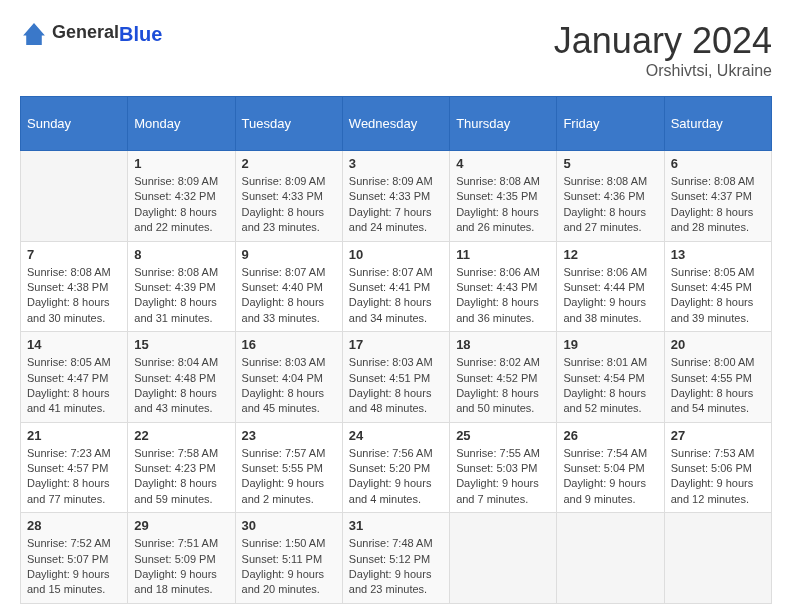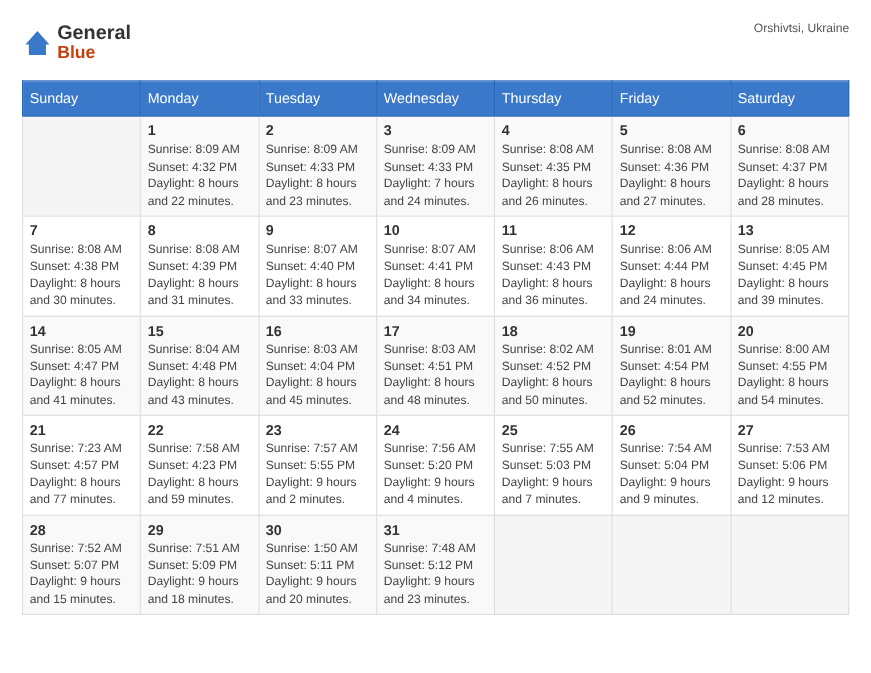--- a/index.html
+++ b/index.html
@@ -16,58 +16,57 @@
       align-items: flex-start;
       margin-bottom: 16px;
     }
     .logo {
       display: flex;
       align-items: center;
       gap: 4px;
     }
     .logo-text {
       display: flex;
-      flex-direction: column;
       line-height: 1.1;
     }
     .logo-general {
       font-size: 18px;
       font-weight: bold;
       color: #333;
     }
     .logo-blue {
-      font-size: 16px;
+      font-size: 20px;
       font-weight: bold;
-      color: #c2410c;
+      color: #1d4ed8;
     }
     .logo-icon {
       width: 28px;
       height: 28px;
     }
     .title-section {
       text-align: right;
     }
     .month-title {
       font-size: 36px;
       font-weight: normal;
       color: #333;
     }
     .location {
-      font-size: 11px;
+      font-size: 16px;
       color: #555;
     }
     table {
       width: 100%;
       border-collapse: collapse;
       font-size: 11px;
     }
     thead th {
       background: #3a78c9;
       color: #fff;
-      padding: 8px 6px;
+      padding: 19px 6px;
       font-size: 13px;
       font-weight: normal;
       text-align: left;
       border: 1px solid #2a68b9;
     }
     tbody td {
       vertical-align: top;
       padding: 5px 6px;
       border: 1px solid #ddd;
       background: #fff;
@@ -100,20 +99,21 @@
     <svg class="logo-icon" viewBox="0 0 36 36">
       <polygon points="18,4 32,20 28,20 28,32 8,32 8,20 4,20" fill="#3a78c9"></polygon>
       <polygon points="18,2 36,22 30,22 30,34 6,34 6,22 0,22" fill="none" stroke="#3a78c9" stroke-width="0"></polygon>
     </svg>
     <div class="logo-text">
       <span class="logo-general">General</span>
       <span class="logo-blue">Blue</span>
     </div>
   </div>
   <div class="title-section">
+    <div class="month-title">January 2024</div>
     <div class="location">Orshivtsi, Ukraine</div>
   </div>
 </div>
 
 <table>
   <thead>
     <tr>
     <th>Sunday</th>
         <th>Monday</th>
         <th>Tuesday</th>
@@ -214,21 +214,21 @@
           <span>Sunrise: 8:06 AM</span><br>
           <span>Sunset: 4:43 PM</span><br>
           <span>Daylight: 8 hours and 36 minutes.</span>
         </div>
       </td>
         <td>
         <span class="day-number">12</span>
         <div class="day-info">
           <span>Sunrise: 8:06 AM</span><br>
           <span>Sunset: 4:44 PM</span><br>
-          <span>Daylight: 8 hours and 24 minutes.</span>
+          <span>Daylight: 9 hours and 38 minutes.</span>
         </div>
       </td>
         <td>
         <span class="day-number">13</span>
         <div class="day-info">
           <span>Sunrise: 8:05 AM</span><br>
           <span>Sunset: 4:45 PM</span><br>
           <span>Daylight: 8 hours and 39 minutes.</span>
         </div>
       </td>

